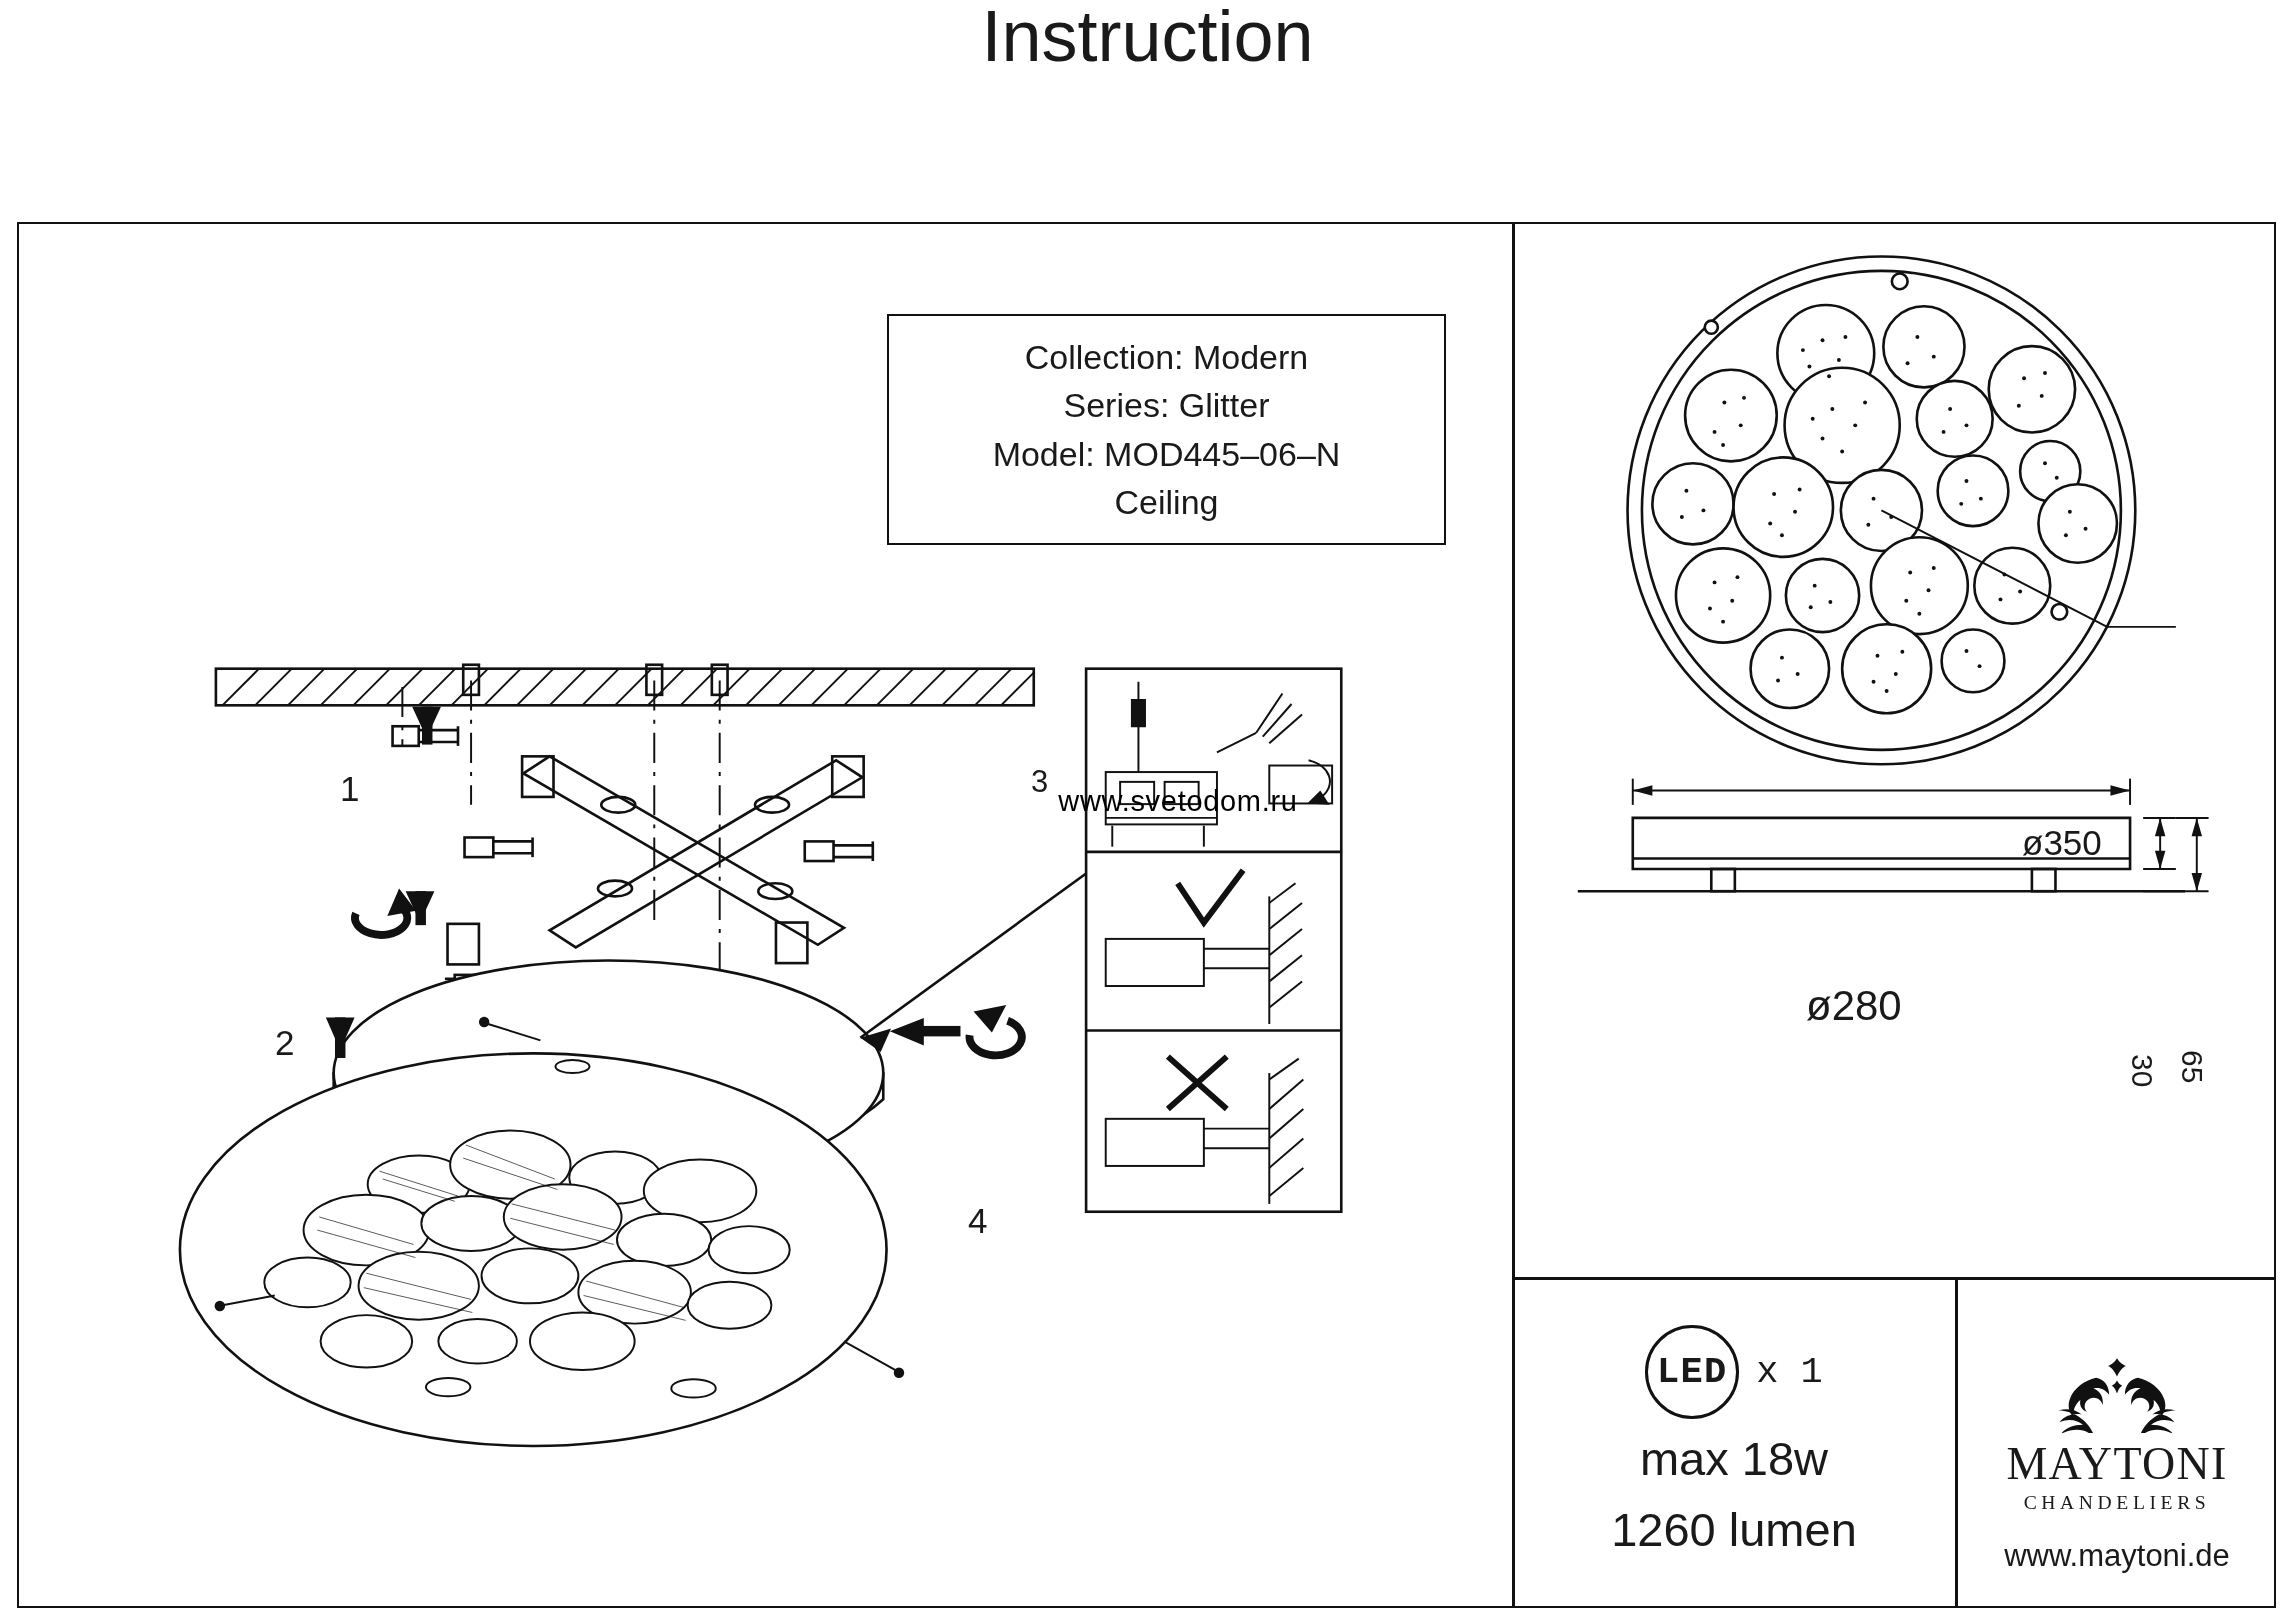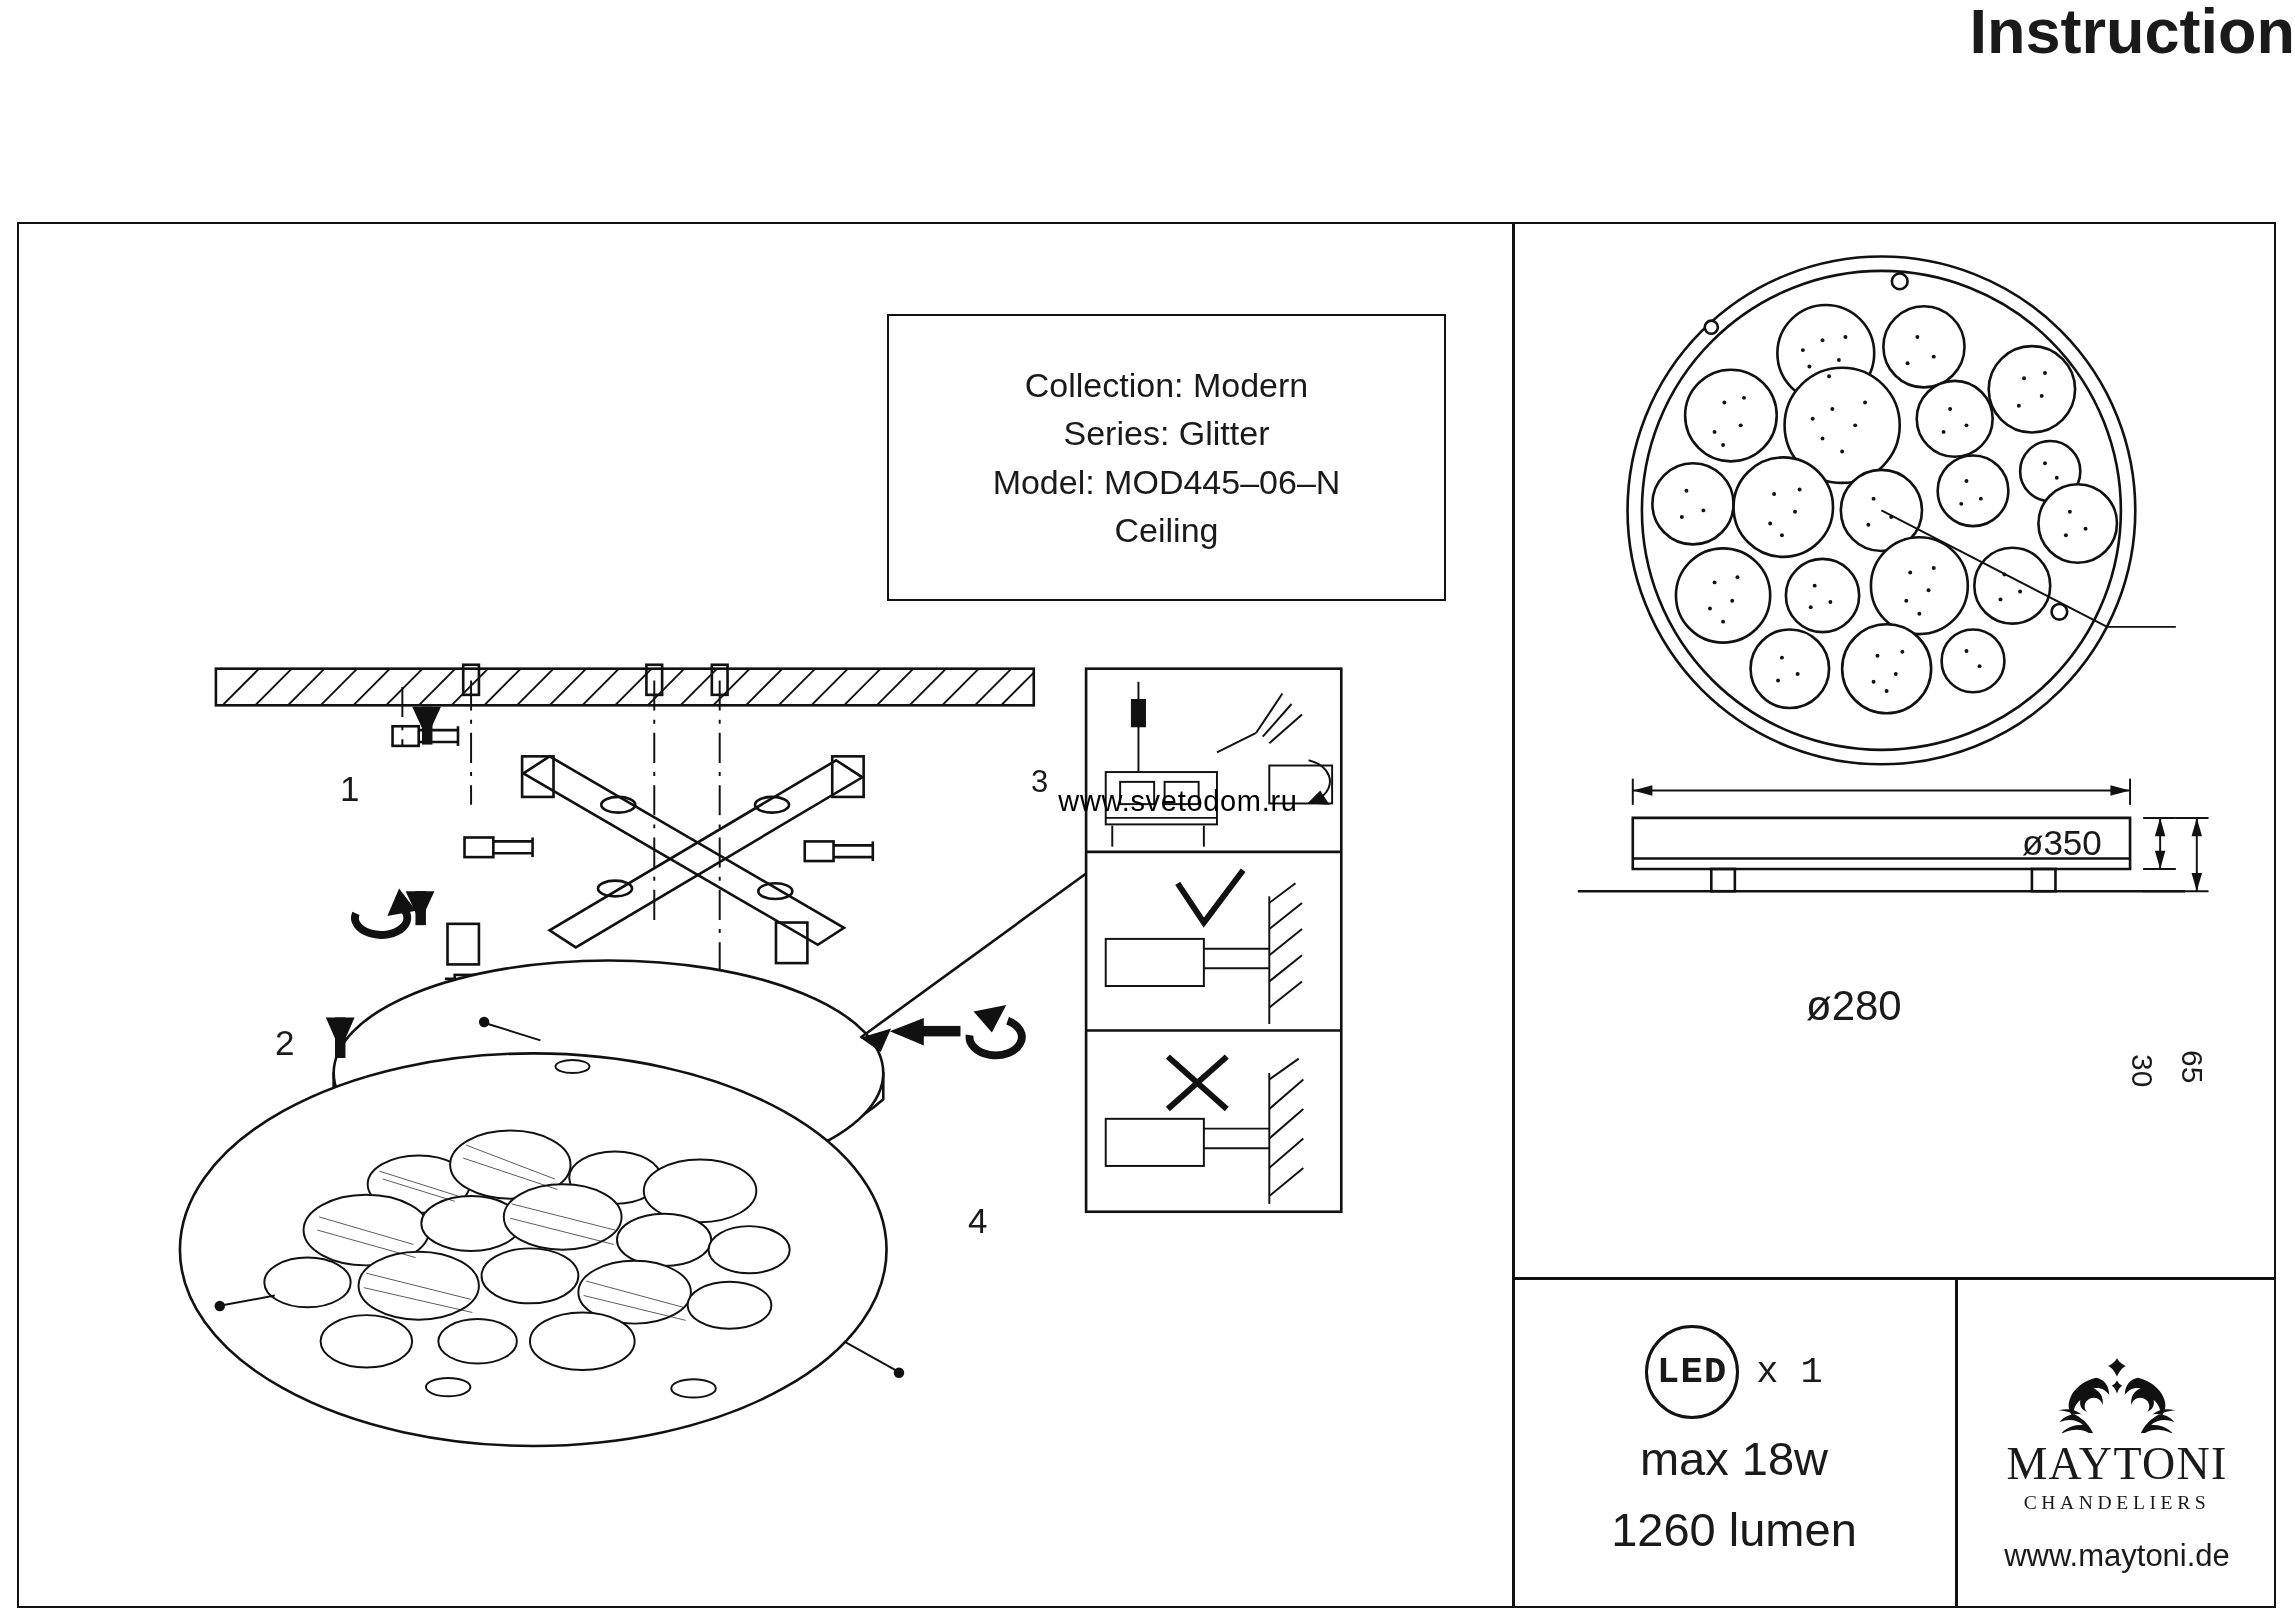--- a/index.html
+++ b/index.html
@@ -1,38 +1,38 @@
 <!DOCTYPE html>
 <html style="font-size:10.5px"><head>
 <meta charset="utf-8">
 <style>
   html,body{margin:0;padding:0;background:#ffffff;}
   body{width:2295px;height:1623px;font-family:"Liberation Sans",sans-serif;color:#1a1a1a;position:relative;overflow:hidden;}
   .page{position:absolute;left:0;top:0;width:2295px;height:1623px;}
 
   .title{
-    position:absolute;left:0;top:0px;width:2295px;text-align:right;
-    font-size:63px;letter-spacing:0px;line-height:1.0;font-weight:bold;
+    position:absolute;left:0;top:0px;width:2295px;text-align:center;
+    font-size:72px;letter-spacing:0px;line-height:1.0;
   }
 
   
   .frame{
     position:absolute;left:17px;top:222px;width:2259px;height:1386px;
     border:2.6px solid #111;box-sizing:border-box;
   }
   
   .v-div{position:absolute;left:1512px;top:222px;width:2.6px;height:1386px;background:#111;}
   
   .h-div{position:absolute;left:1512px;top:1277px;width:764px;height:2.6px;background:#111;}
   
   .v-div2{position:absolute;left:1955px;top:1277px;width:2.6px;height:331px;background:#111;}
 
   
   .infobox{
-    position:absolute;left:887px;top:314px;width:559px;height:287px;
+    position:absolute;left:887px;top:314px;width:559px;height:231px;
     border:2.6px solid #111;box-sizing:border-box;
     display:flex;flex-direction:column;align-items:center;justify-content:center;
     text-align:center;font-size:34px;line-height:1.42;
   }
   .infobox div{white-space:nowrap;}
 
   
   .watermark{
     position:absolute;left:1008px;top:775px;width:340px;text-align:center;
     font-size:29px;color:#000000;letter-spacing:0.7px;margin-top:10px;

